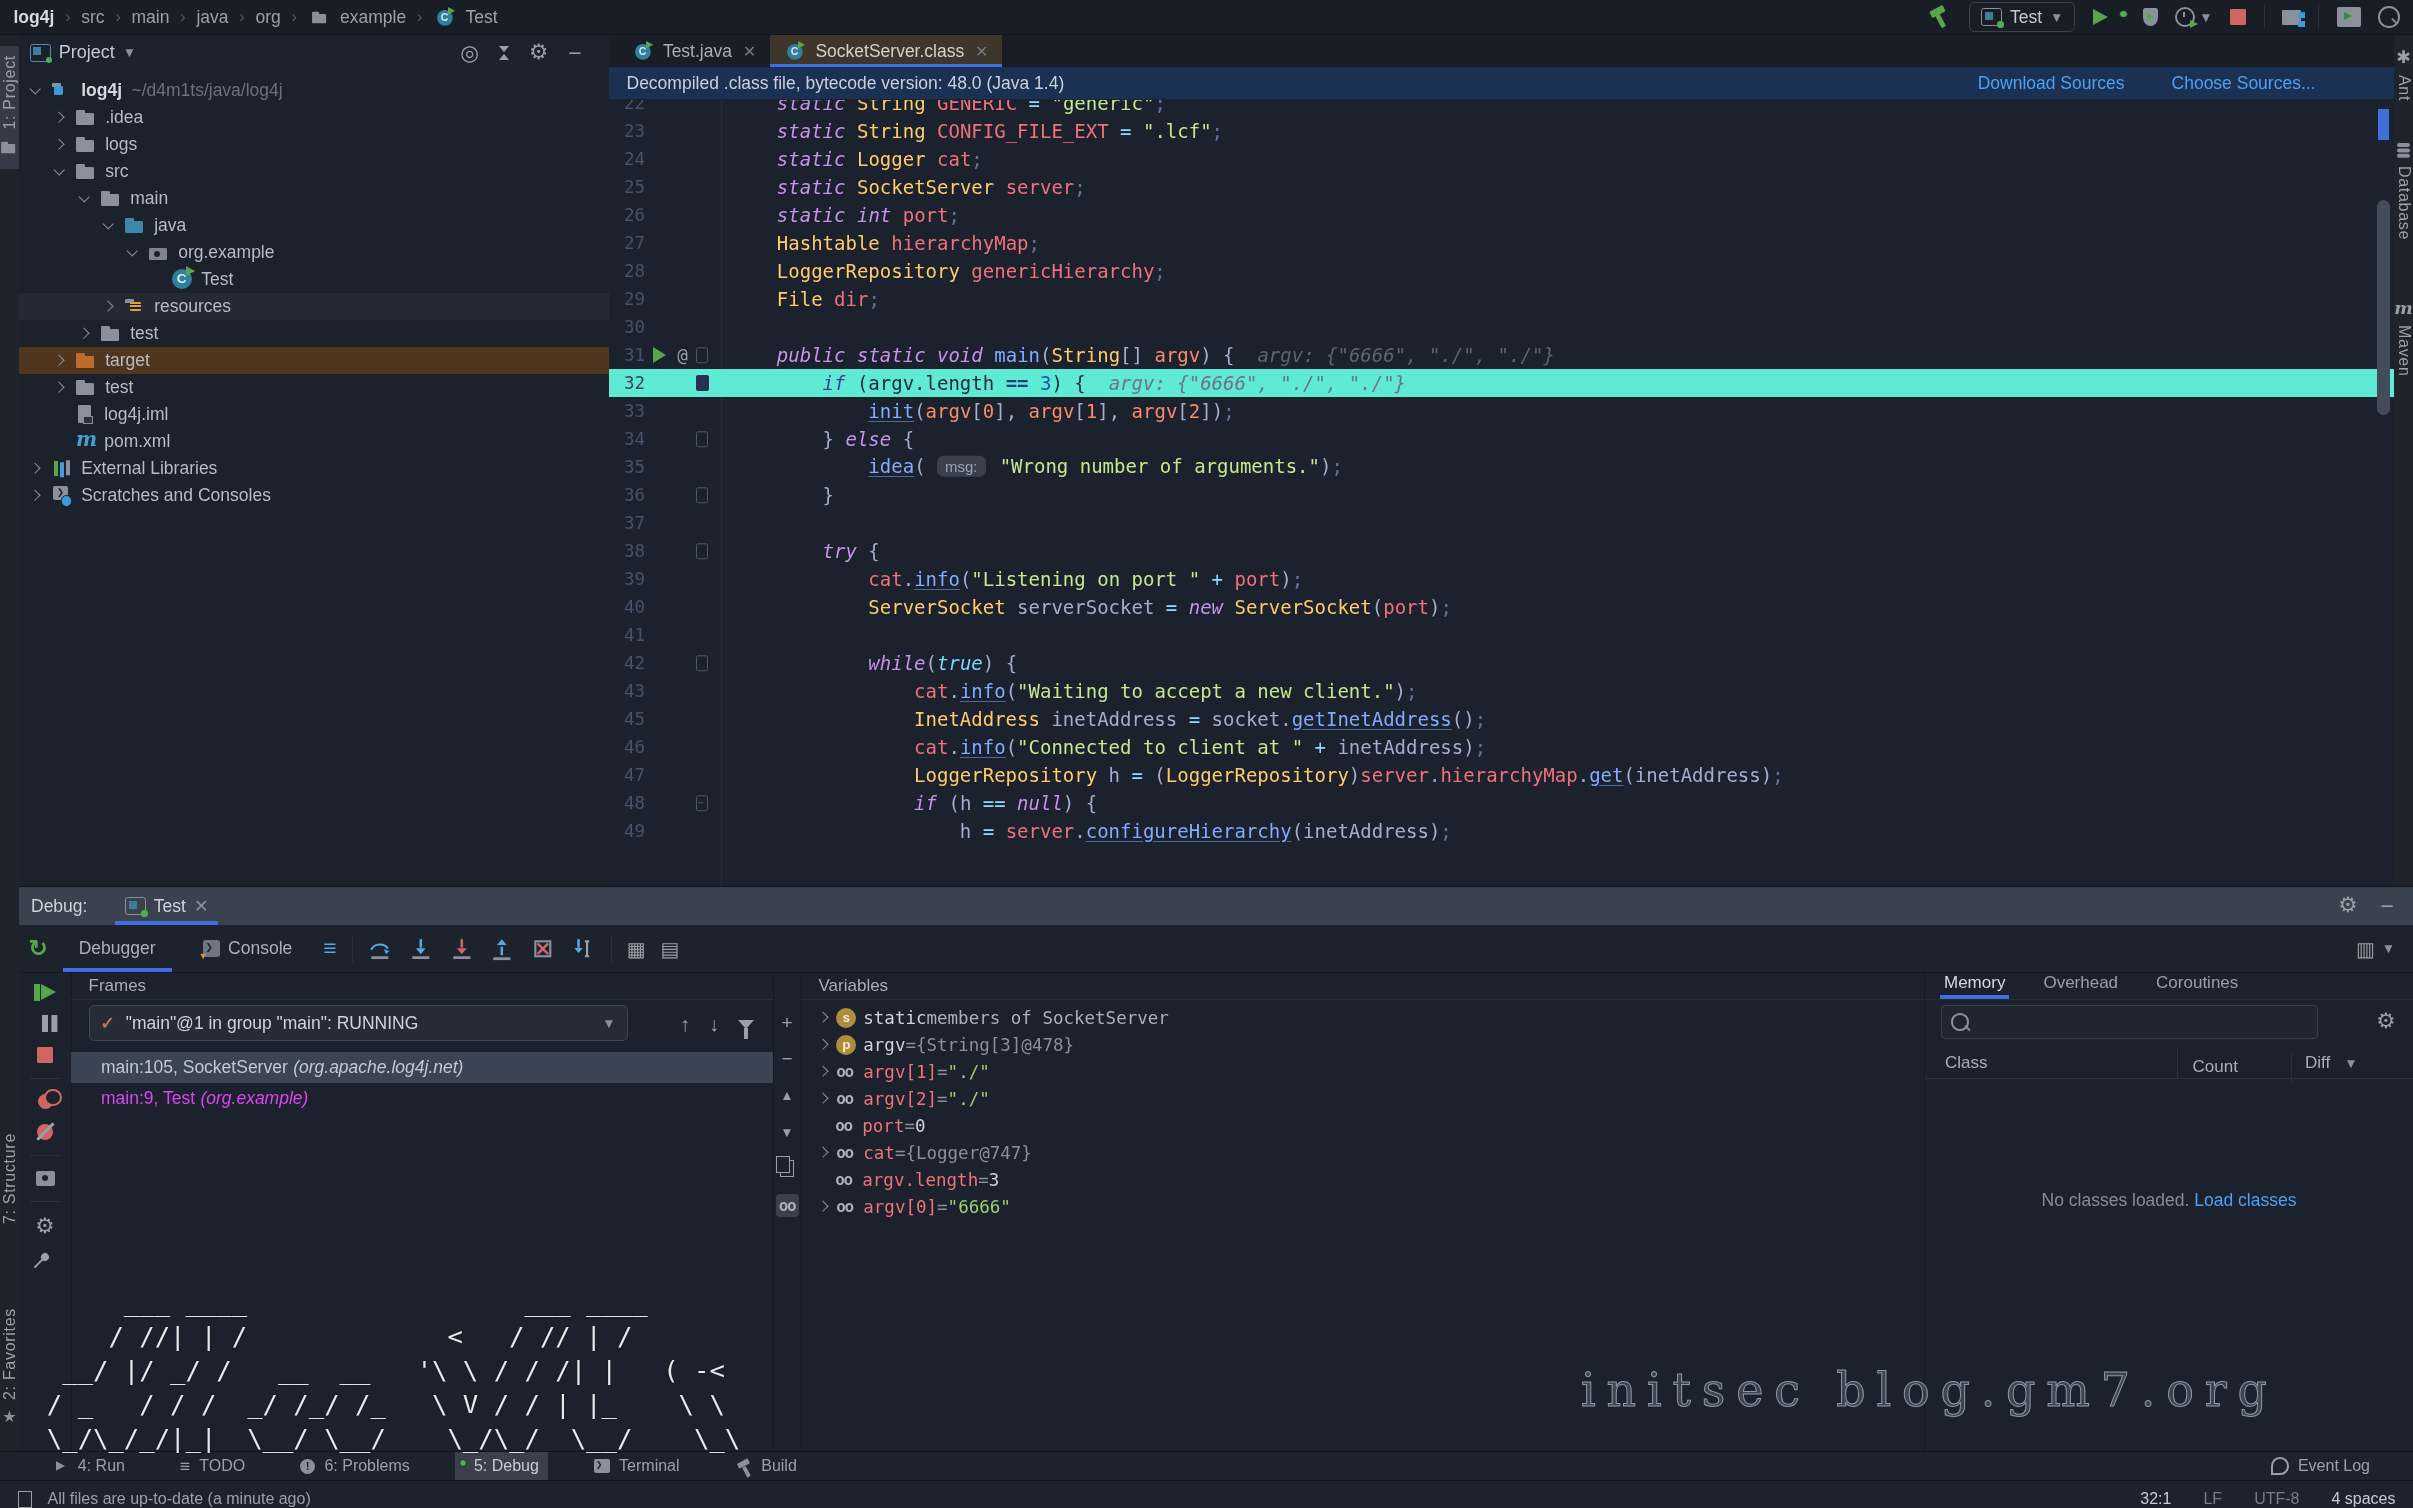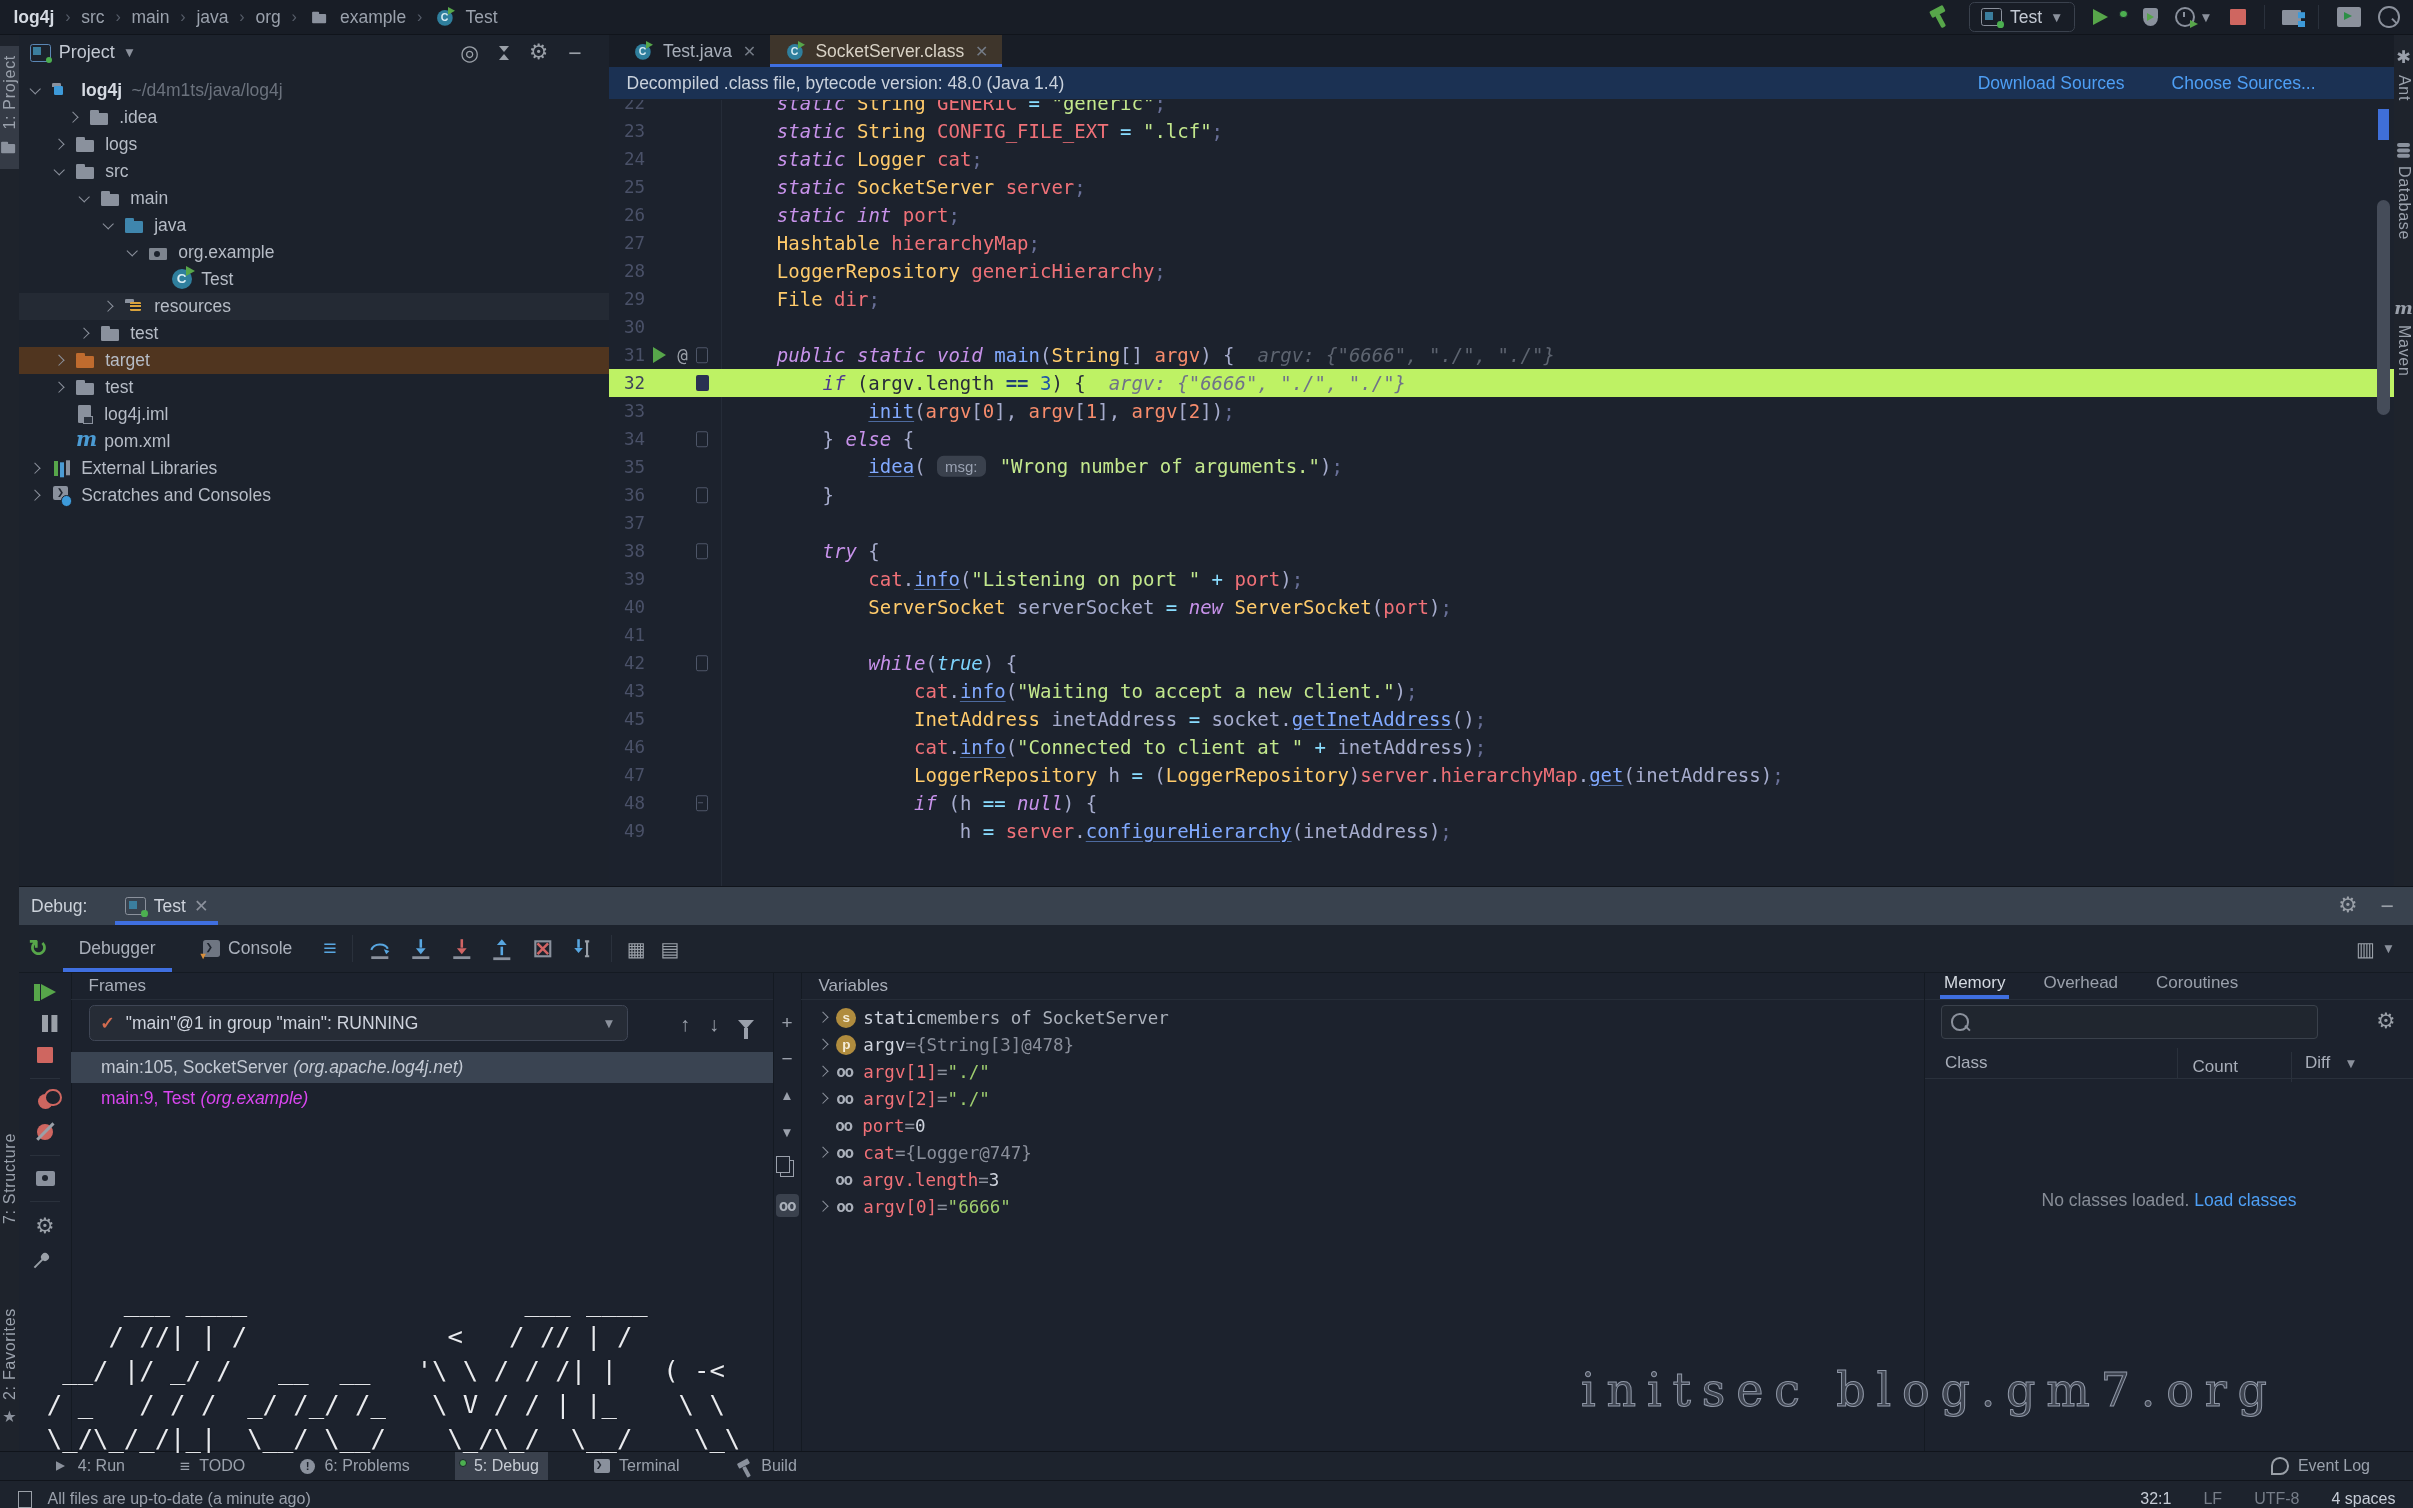--- a/index.html
+++ b/index.html
@@ -98,21 +98,21 @@
   .tk-fn{color:#82aaff;}
   .tk-st{color:#c3e88d;}
   .tk-nm,.tk-pr{color:#f78c6c;}
   .tk-pl{color:#a6accd;}
   .tk-pu{color:#697098;}
   .tk-op{color:#89ddff;}
   .tk-bo{color:#7dd3fc;font-style:italic;}
   .tk-hint{color:#5d6470;font-style:italic;}
   .badge{display:inline-block;background:#3a414d;color:#9aa2b2;font:15px "Liberation Sans",sans-serif;
     border-radius:6.7px;padding:2px 8px;margin-right:2.7px;transform:translateY(-1.3px);}
-  .ln.hl{background:#bef264;}
+  .ln.hl{background:#5eead4;}
   .ln.hl .lnum{color:#3c415c;}
   .ln.hl .tk-pl,.ln.hl .tk-pu,.ln.hl .tk-pr{color:#262b3a;}
   .ln.hl .tk-kw{color:#4e3a8f;}
   .ln.hl .tk-op{color:#1f3f77;font-weight:bold;}
   .ln.hl .tk-nm{color:#1f55a8;}
   .ln.hl .tk-hint{color:#6f7289;}
   .gi{position:absolute;top:50%;transform:translateY(-50%);}
   .gi-run{left:1.3px;width:0;height:0;border-left:13.5px solid #57a64a;border-top:8px solid transparent;border-bottom:8px solid transparent;}
   .gi-at{left:25.6px;color:#9aa0a8;font:17.5px "DejaVu Sans Mono",monospace;}
   .gi-fold,.gi-foldm{left:44px;width:10.8px;height:13.5px;border:1.3px solid #4e5668;border-radius:2px;}
@@ -363,21 +363,21 @@
         <span class="minus">−</span>
       </span>
     </div>
     <div id="tree">
         <div class="trow bold" style="padding-left: 12px;">
           <span class="chev open"></span>
           <span class="ti ti-folder badge-module"></span>
           <span class="lbl">log4j</span>
           <span class="sfx">~/d4m1ts/java/log4j</span>
         </div>
-        <div class="trow" style="padding-left: 36px; margin-left: 14px;">
+        <div class="trow" style="padding-left: 36px;">
           <span class="chev closed"></span>
           <span class="ti ti-folder"></span>
           <span class="lbl">.idea</span>
         </div>
         <div class="trow" style="padding-left: 36px;">
           <span class="chev closed"></span>
           <span class="ti ti-folder"></span>
           <span class="lbl">logs</span>
         </div>
         <div class="trow" style="padding-left: 36px;">

